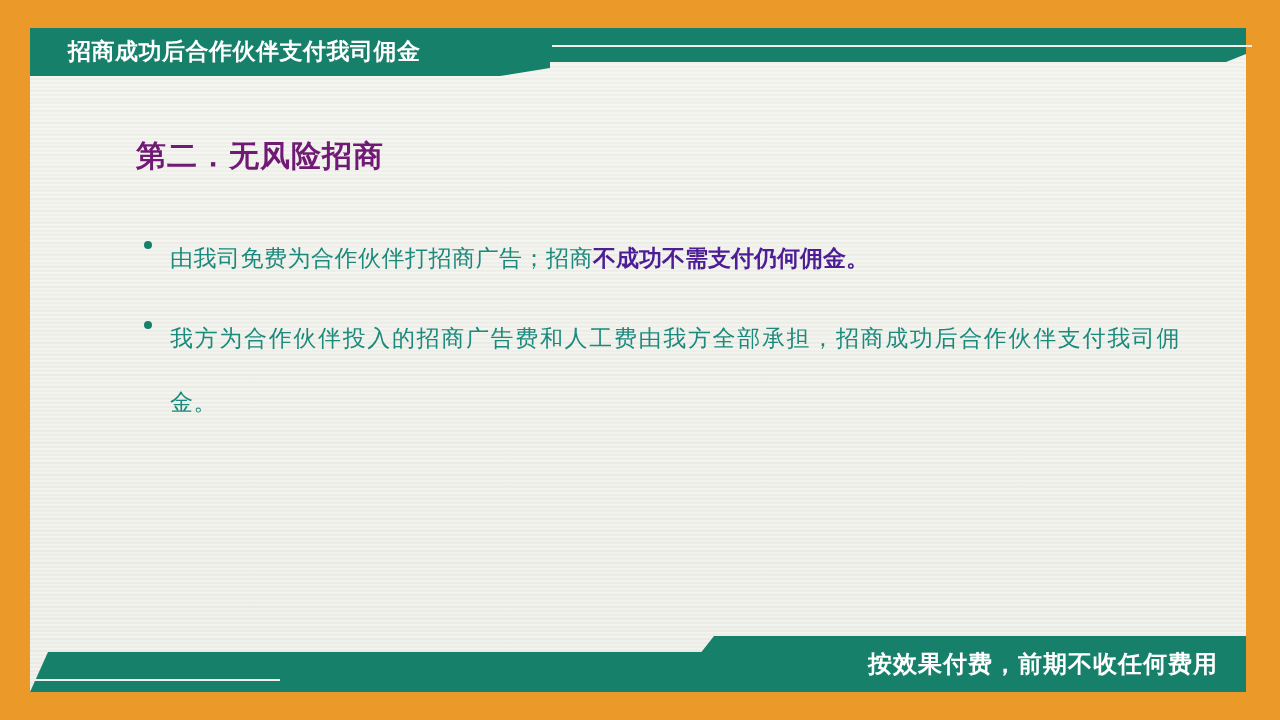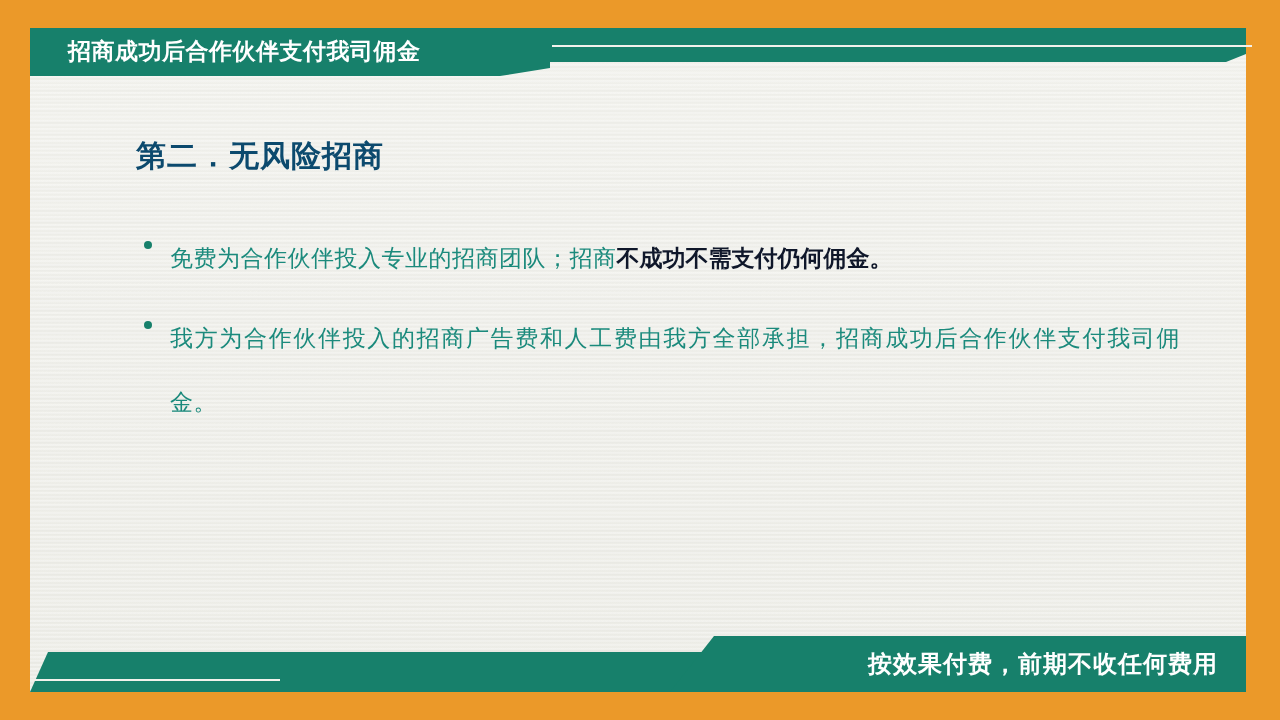--- a/index.html
+++ b/index.html
@@ -92,21 +92,21 @@
     font-weight: bold;
     letter-spacing: 0.5px;
     white-space: nowrap;
   }
 
   
   #slide-title {
     position: absolute;
     left: 136px;
     top: 136px;
-    color: #0c4a6e;
+    color: #701a75;
     font-size: 30px;
     font-weight: bold;
     letter-spacing: 1px;
     white-space: nowrap;
   }
 
   #bullets {
     position: absolute;
     left: 140px;
     top: 226px;
@@ -131,21 +131,21 @@
     font-size: 23px;
     line-height: 64px;
     color: #1b8a7c;
     letter-spacing: 0.5px;
     text-align: justify;
     text-align-last: left;
   }
   .bullet-text .emph {
     font-family: "Liberation Sans", sans-serif;
     font-weight: bold;
-    color: #0f172a;
+    color: #4c1d95;
     letter-spacing: 0px;
   }
 
   
   #footer-ribbon {
     position: absolute;
     left: 30px;
     top: 636px;
     width: 1216px;
     height: 56px;
@@ -203,21 +203,21 @@
     <div id="header-title">招商成功后合作伙伴支付我司佣金</div>
   </div>
 
   <div id="slide-title">第二．无风险招商</div>
 
   <div id="bullets">
 
 
     <div class="bullet-row">
       <span class="bullet-dot"></span>
-      <div class="bullet-text"><span>免费为合作伙伴投入专业的招商团队；招商</span><span class="emph">不成功不需支付仍何佣金。</span></div>
+      <div class="bullet-text"><span>由我司免费为合作伙伴打招商广告；招商</span><span class="emph">不成功不需支付仍何佣金。</span></div>
     </div>
 
     <div class="bullet-row">
       <span class="bullet-dot"></span>
       <div class="bullet-text"><span>我方为合作伙伴投入的招商广告费和人工费由我方全部承担，招商成功后合作伙伴支付我司佣金。</span></div>
     </div>
 
   </div>
 
   <div id="footer-ribbon">

